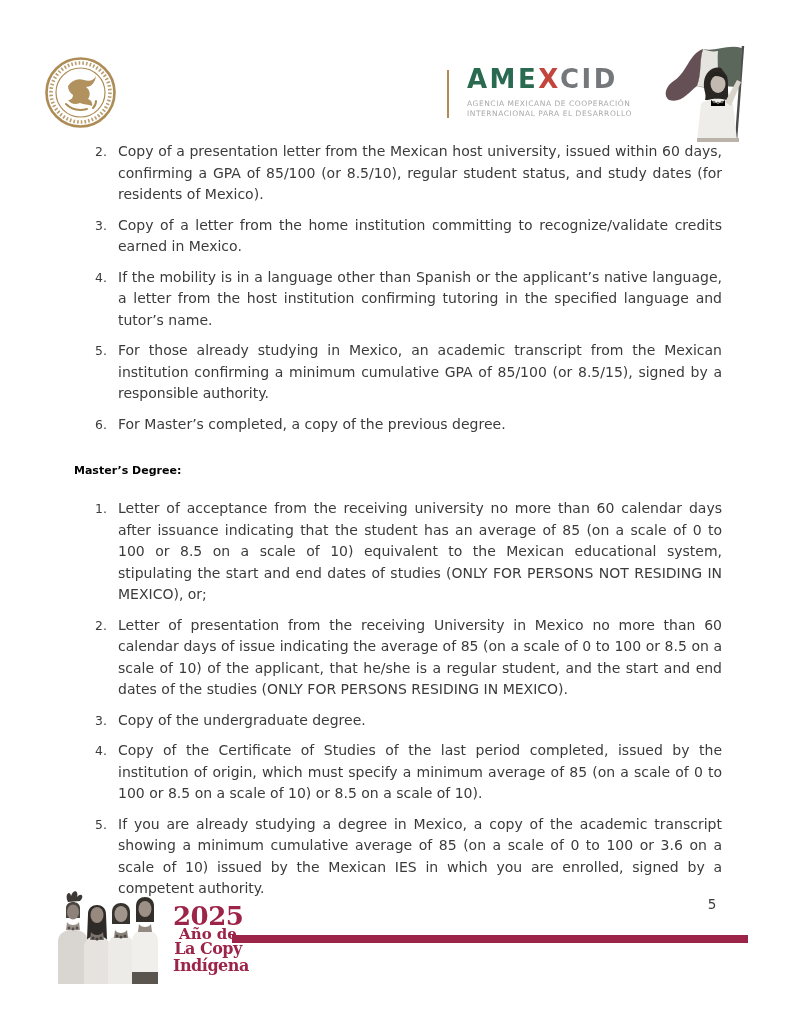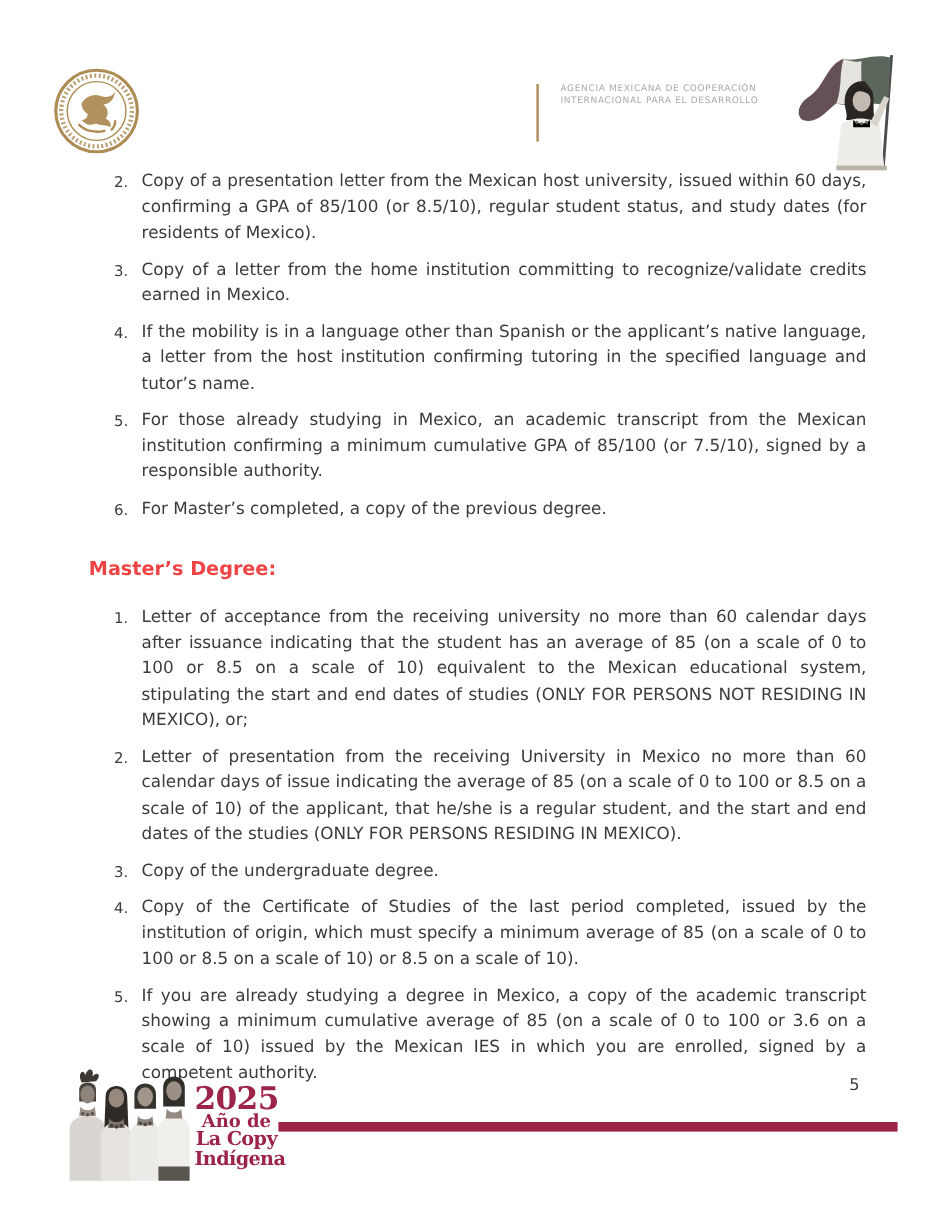--- a/index.html
+++ b/index.html
@@ -70,29 +70,29 @@
     line-height: 21.5px;
   }
   .txt {
     flex: 1;
     font-size: 14px;
     line-height: 21.5px;
     text-align: justify;
   }
   .heading {
     margin: 29px 0 21px -21px;
-    font-size: 16px;
-    font-weight: bold;
-    color: #ef4444;
+    font-size: 11px;
+    font-weight: bold;
+    color: #000000;
   }
 
   
   .women { position: absolute; left: 54px; top: 888px; width: 112px; height: 100px; }
   .yearblock {
-    position: absolute; left: 162px; top: 903px; width: 70px;
+    position: absolute; left: 173px; top: 903px; width: 70px;
     text-align: center; color: #9d2449;
     font-family: "DejaVu Serif", serif;
   }
   .year  { font-size: 26px; font-weight: bold; line-height: 26px; letter-spacing: -0.5px; }
   .cap1  { font-size: 15px;  line-height: 11px; font-weight: bold; }
   .cap2  { font-size: 16px; line-height: 17px; font-weight: bold; letter-spacing: -0.5px; }
   .rule {
     position: absolute; left: 232px; top: 935px;
     width: 516px; height: 8px; background: #9d2449;
   }
@@ -115,20 +115,23 @@
       <path d="M22,48 C27,53 35,55 43,53" fill="none" stroke="#ad8c55" stroke-width="2" stroke-linecap="round"></path>
       <path d="M49,52 C51,50 52,48 52,45" fill="none" stroke="#ad8c55" stroke-width="2" stroke-linecap="round"></path>
     </svg>
 
     <div class="brand">
     </div>
 
     <div class="hdr-divider"></div>
 
     <div class="amexcid">
+      <div class="amexcid-word">
+        <span class="amx-green">AME</span><span class="amx-red">X</span><span class="amx-gray">CID</span>
+      </div>
       <div class="amexcid-tag">
         <div>AGENCIA MEXICANA DE COOPERACIÓN</div>
         <div>INTERNACIONAL PARA EL DESARROLLO</div>
       </div>
     </div>
 
     <svg class="flagwoman" viewBox="0 0 110 102">
       <line x1="88" y1="4" x2="81" y2="98" stroke="#4c4c4c" stroke-width="2.4"></line>
       <path d="M87,6 C72,2 60,10 48,7 C44,20 47,30 42,44 C56,49 70,40 85,47 Z" fill="#5c675c"></path>
       <path d="M48,7 C44,20 47,30 42,44 C50,46 56,44 62,44 C64,31 62,18 63,9 C58,10 53,9 48,7 Z" fill="#e6e4de"></path>
@@ -156,21 +159,21 @@
       <div class="li">
         <span class="num">3.</span>
         <div class="txt">Copy of a letter from the home institution committing to recognize/validate credits earned in Mexico.</div>
       </div>
       <div class="li">
         <span class="num">4.</span>
         <div class="txt">If the mobility is in a language other than Spanish or the applicant’s native language, a letter from the host institution confirming tutoring in the specified language and tutor’s name.</div>
       </div>
       <div class="li">
         <span class="num">5.</span>
-        <div class="txt">For those already studying in Mexico, an academic transcript from the Mexican institution confirming a minimum cumulative GPA of 85/100 (or 7.5/10), signed by a responsible authority.</div>
+        <div class="txt">For those already studying in Mexico, an academic transcript from the Mexican institution confirming a minimum cumulative GPA of 85/100 (or 8.5/15), signed by a responsible authority.</div>
       </div>
       <div class="li">
         <span class="num">6.</span>
         <div class="txt">For Master’s completed, a copy of the previous degree.</div>
       </div>
     </div>
 
     <h2 class="heading">Master’s Degree:</h2>
 
     <div class="list">

